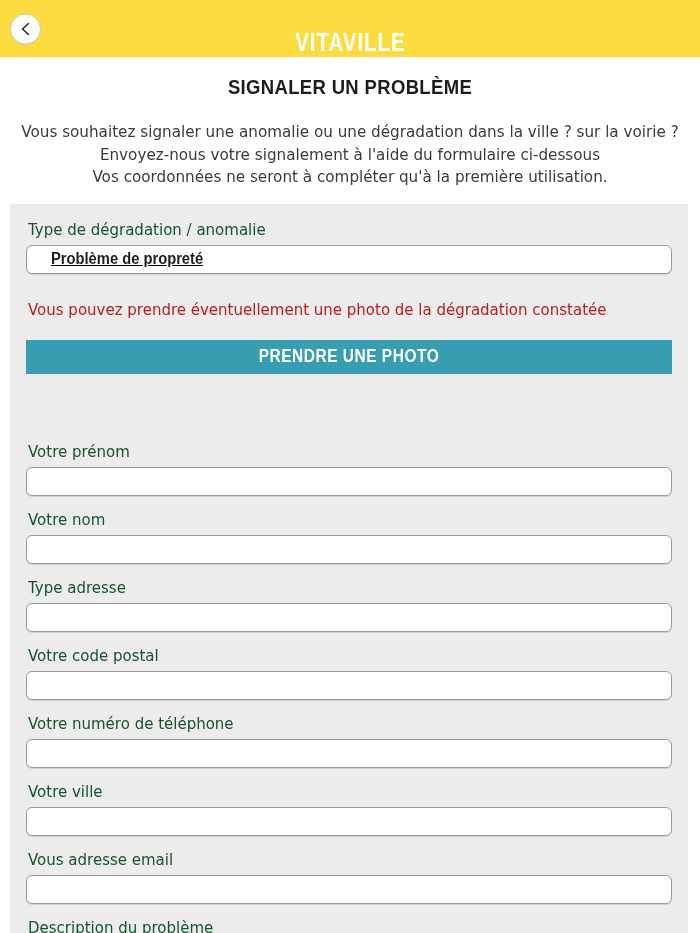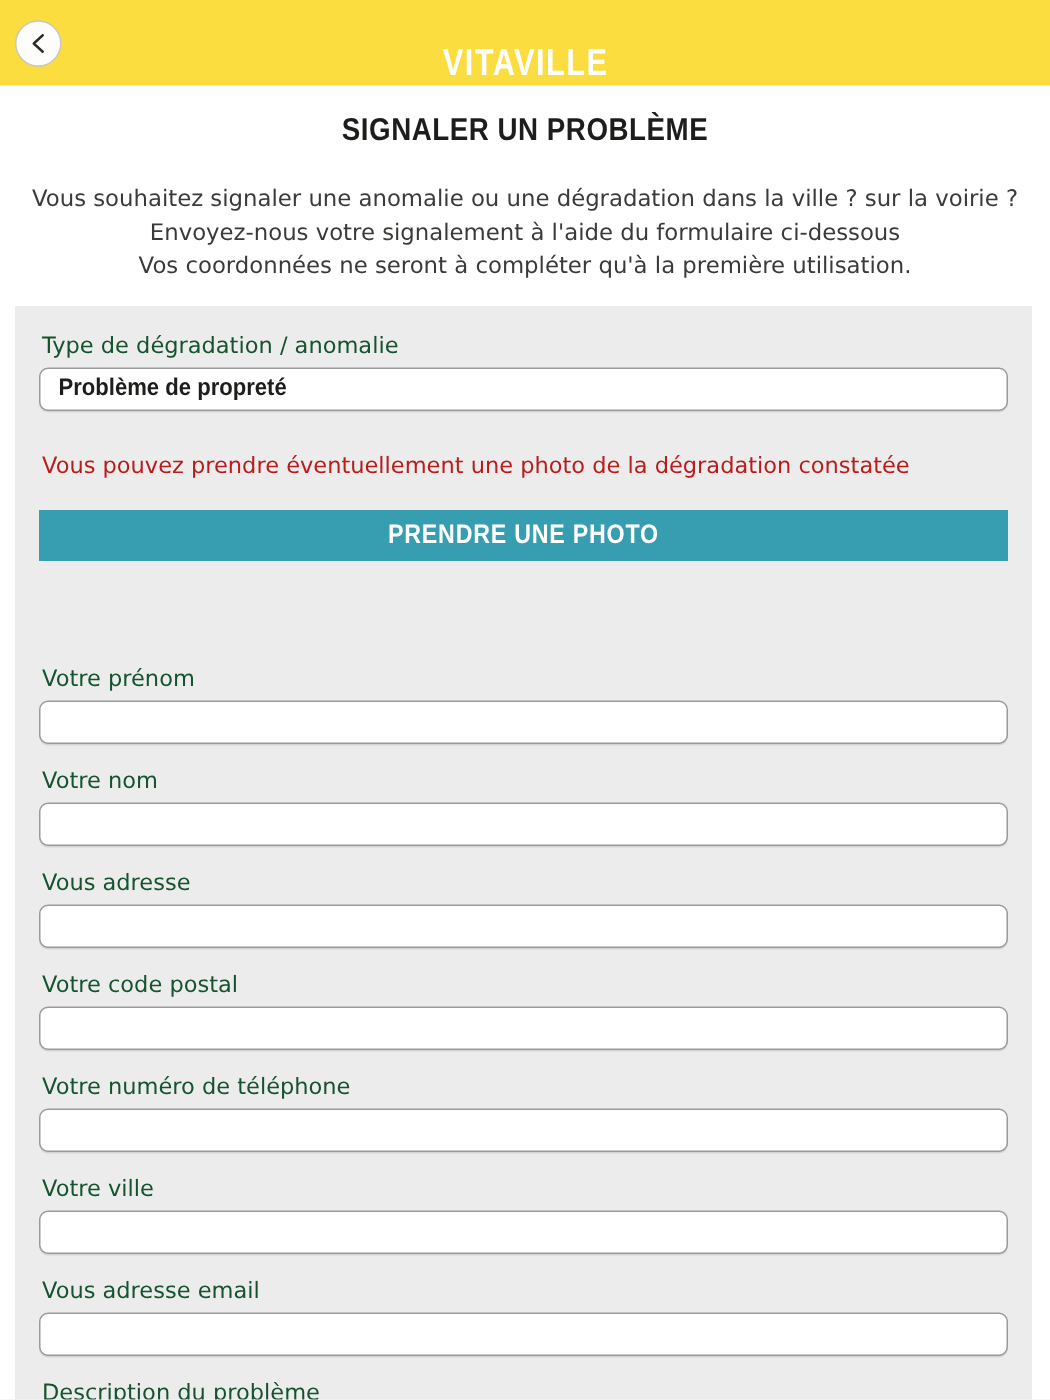--- a/index.html
+++ b/index.html
@@ -97,24 +97,25 @@
     margin: 26px 0 0 2px;
   }
 
   .select-box {
     display: flex;
     align-items: center;
     height: 29px;
     background: #ffffff;
     border: 1px solid #9a9a9a;
     border-radius: 6px;
-    padding: 0 12px;
+    padding: 0 24px;
     box-sizing: border-box;
     cursor: pointer;
     box-shadow: 0 1px 0 rgba(0,0,0,0.10);
+    text-decoration: underline;
   }
   .select-value {
     color: #1d1d1b;
     font-family: "Liberation Sans Narrow", "Liberation Sans", sans-serif;
     font-weight: bold;
     font-size: 16px;
     transform: scaleX(0.92);
     transform-origin: left center;
     white-space: nowrap;
   }
@@ -202,21 +203,21 @@
     <div class="field-label">Votre prénom</div>
     <input class="text-input" type="text" placeholder="" style="">
   </div>
 
   <div class="field-group">
     <div class="field-label">Votre nom</div>
     <input class="text-input" type="text" placeholder="" style="">
   </div>
 
   <div class="field-group">
-    <div class="field-label">Vous adresse</div>
+    <div class="field-label">Type adresse</div>
     <input class="text-input" type="text" placeholder="" style="">
   </div>
 
   <div class="field-group">
     <div class="field-label">Votre code postal</div>
     <input class="text-input" type="text" placeholder="" style="">
   </div>
 
   <div class="field-group">
     <div class="field-label">Votre numéro de téléphone</div>

